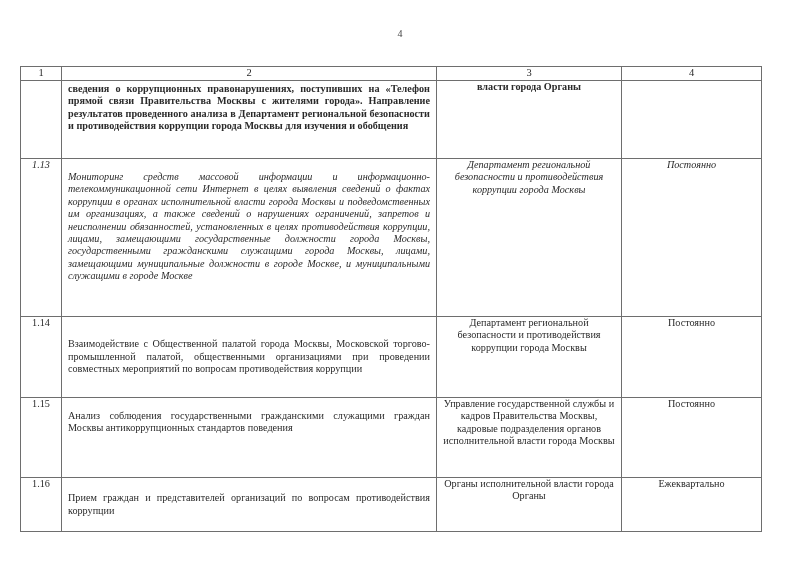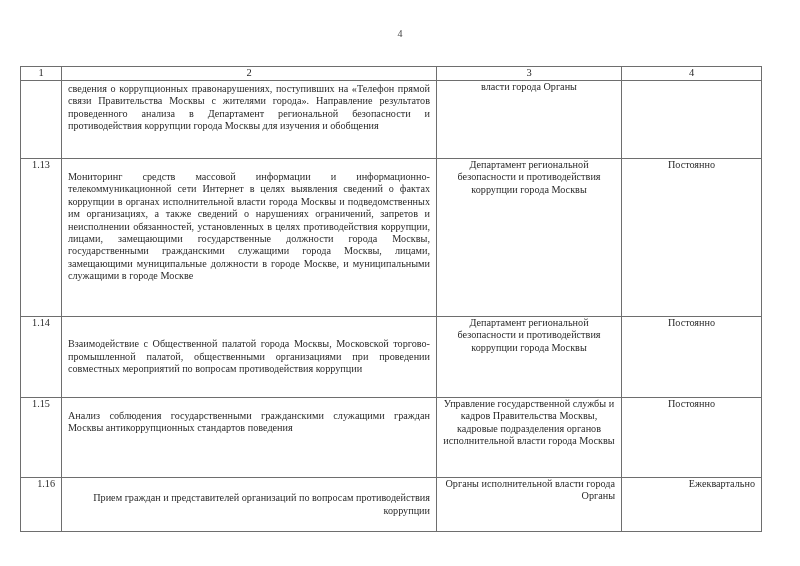--- a/index.html
+++ b/index.html
@@ -26,25 +26,25 @@
     .c1 { width: 41px; }
     .c2 { width: 375px; }
     .c3 { width: 185px; }
     .c4 { width: 140px; }
     tr.hdr td { height: 13px; text-align: center; vertical-align: middle; padding: 0; font-size: 10.5px; }
     td.num { text-align: center; vertical-align: middle; padding: 0; }
     td.text { text-align: justify; }
     td.exec { text-align: center; vertical-align: middle; }
     td.term { text-align: center; vertical-align: middle; }
     td.top { vertical-align: top; }
-    .r-cont td { height: 77px; }
-    .r-113 td { height: 157px; }
+    .r-cont td { height: 77px; font-weight: bold; }
+    .r-113 td { height: 157px; font-style: italic; }
     .r-114 td { height: 80px; }
     .r-115 td { height: 79px; }
-    .r-116 td { height: 53px; text-align: right; }
+    .r-116 td { height: 53px; }
     .cell-inner { padding-top: 2px; }
     .line-gap { padding-top: 12px; }
   </style>
 </head>
 <body>
 
 <div class="page-number">4</div>
 
 <table class="doc">
   <colgroup>

